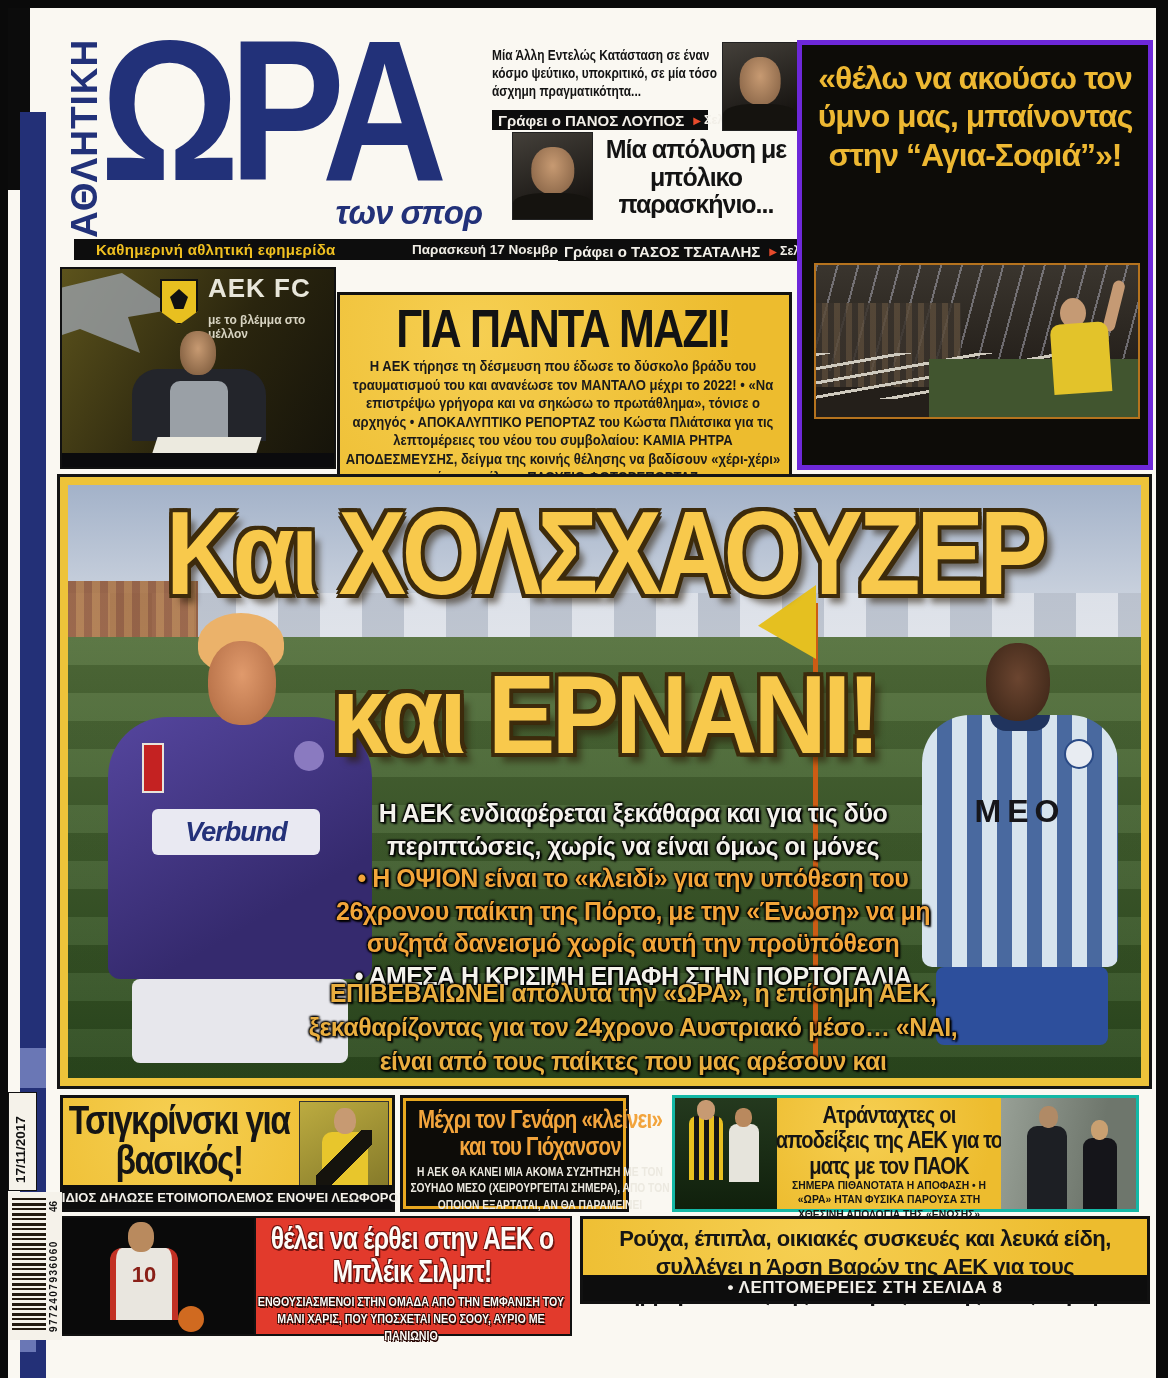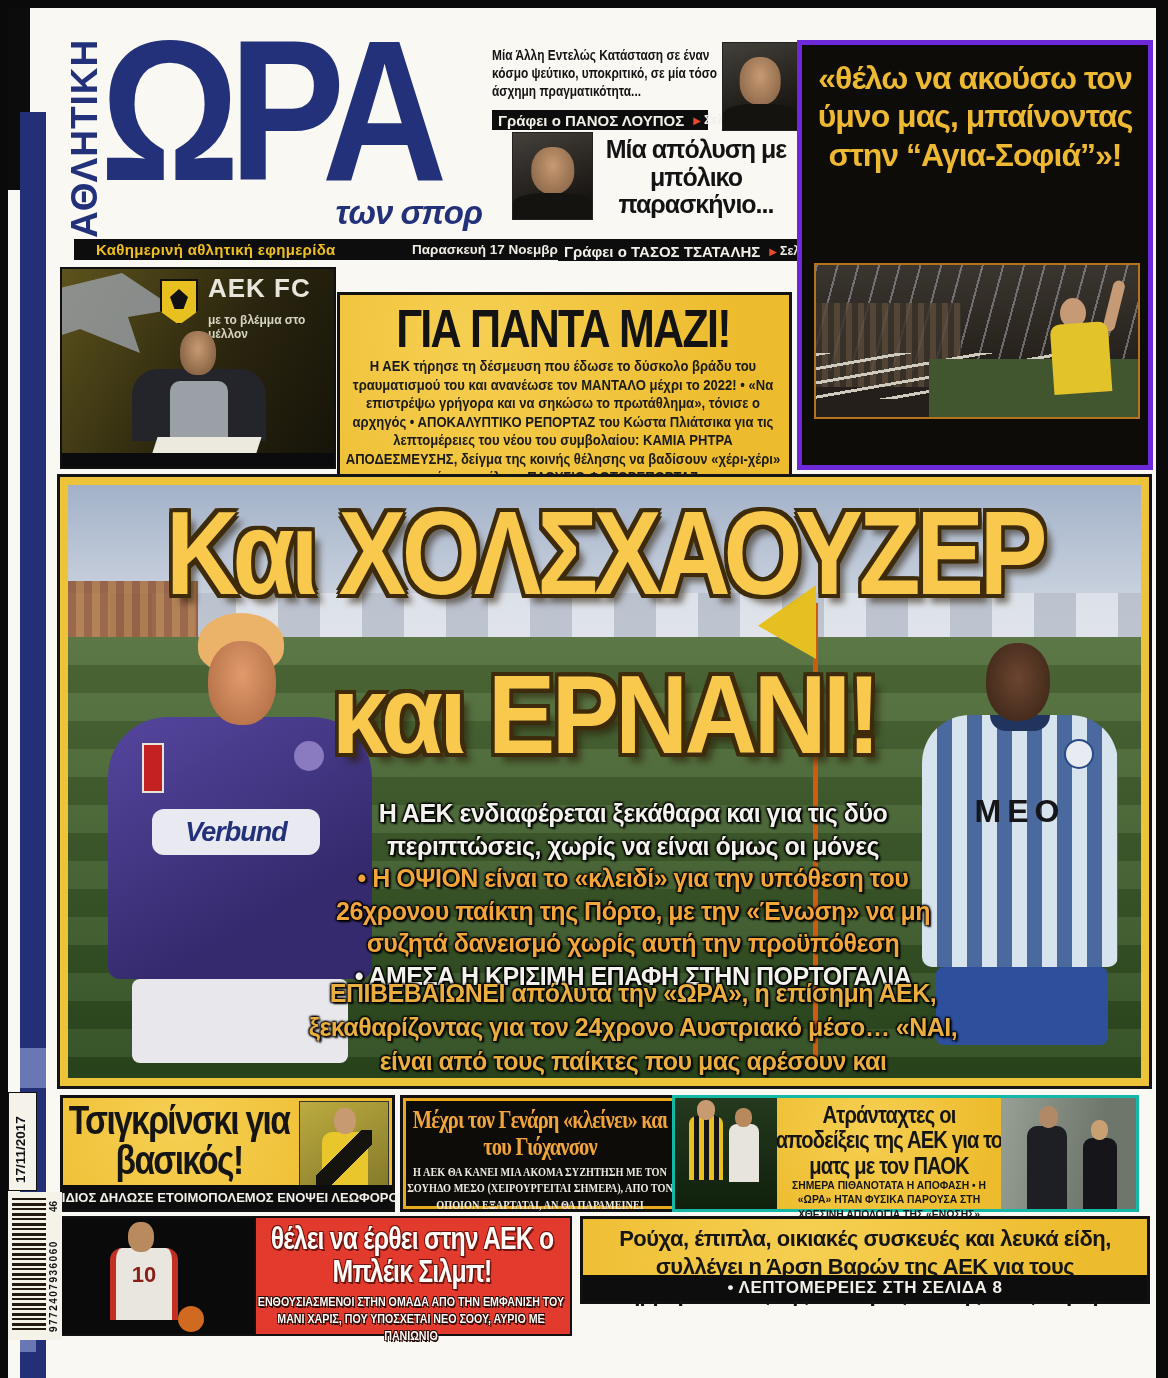--- a/index.html
+++ b/index.html
@@ -119,21 +119,21 @@
         clip-path:polygon(100% 0,0 55%,100% 100%);}
 
   .pl-left{position:absolute;left:12px;top:128px;width:330px;height:450px;}
   .pl-hair{position:absolute;left:118px;top:0;width:86px;height:60px;background:#ebb26a;border-radius:50% 50% 40% 40%;}
   .pl-face{position:absolute;left:128px;top:28px;width:68px;height:84px;
            background:radial-gradient(ellipse at 50% 40%,#e09a6c,#b06a42 95%);border-radius:46%;}
   .pl-torso{position:absolute;left:28px;top:104px;width:264px;height:262px;border-radius:60px 60px 12px 12px;
             background:linear-gradient(150deg,#55469e,#352a6e 70%);}
   .pl-redtag{position:absolute;left:62px;top:130px;width:18px;height:46px;background:#c42222;border:2px solid #e8e4da;}
   .pl-crest{position:absolute;left:214px;top:128px;width:30px;height:30px;background:#8a7ac0;border-radius:50%;}
-  .verbund{position:absolute;left:72px;top:196px;width:168px;height:46px;background:#e9e9f2;border-radius:12px;
+  .verbund{position:absolute;left:72px;top:196px;width:168px;height:46px;background:#e9e9f2;border-radius:6px;
            display:flex;align-items:center;justify-content:center;font-size:27px;font-weight:900;
            font-style:italic;color:#233179;letter-spacing:-1px;}
   .pl-shorts{position:absolute;left:52px;top:366px;width:216px;height:84px;background:#e7e7ec;border-radius:8px;}
 
   .pl-right{position:absolute;left:836px;top:158px;width:240px;height:420px;}
   .pr-head{position:absolute;left:82px;top:0;width:64px;height:78px;
            background:radial-gradient(ellipse at 50% 45%,#6b4530,#3a2416 95%);border-radius:46%;}
   .pr-torso{position:absolute;left:18px;top:72px;width:196px;height:252px;border-radius:48px 48px 10px 10px;
             background:repeating-linear-gradient(90deg,#d7e4ee 0 15px,#49699f 15px 30px);}
   .pr-collar{position:absolute;left:86px;top:72px;width:60px;height:16px;background:#20345e;border-radius:0 0 20px 20px;}
@@ -173,22 +173,22 @@
   .boxA-photo{position:absolute;right:3px;top:3px;width:88px;height:84px;overflow:hidden;
               background:linear-gradient(150deg,#bcab40,#857a2a);border:1px solid #333;}
   .tsg-torso{position:absolute;left:22px;top:30px;width:46px;height:54px;background:#e8c62c;border-radius:10px 10px 0 0;}
   .tsg-sash{position:absolute;left:16px;top:28px;width:56px;height:58px;
             background:linear-gradient(135deg,transparent 40%,#15130d 40% 62%,transparent 62%);}
   .tsg-head{position:absolute;left:34px;top:6px;width:22px;height:26px;background:#c79a72;border-radius:45%;}
   .boxA-bar{position:absolute;left:0;bottom:0;width:100%;height:24px;background:#0d0d0d;
             display:flex;align-items:center;justify-content:center;}
   .boxA-sub{color:#f2efe8;font-weight:900;font-size:13px;white-space:nowrap;}
 
-  .boxB{left:400px;top:1095px;width:288px;height:117px;box-sizing:border-box;background:#0d0c08;
-        border:3px solid #111;box-shadow:inset 0 0 0 3px #e8a820;font-family:Liberation Serif, serif;}
+  .boxB{left:400px;top:1095px;width:229px;height:117px;box-sizing:border-box;background:#0d0c08;
+        border:3px solid #111;box-shadow:inset 0 0 0 3px #e8a820;}
   .boxB-head{position:absolute;left:-28px;top:8px;width:330px;text-align:center;font-size:25px;
              line-height:1.08;font-weight:900;color:#f2a43c;letter-spacing:-1px;
              transform-origin:50% 0;transform:scaleX(.82);}
   .boxB-sub{position:absolute;left:-28px;top:66px;width:330px;text-align:center;font-size:12.5px;
             line-height:1.3;font-weight:800;color:#ece9e0;transform-origin:50% 0;transform:scaleX(.82);}
 
   .boxC{left:672px;top:1095px;width:467px;height:117px;box-sizing:border-box;border:3px solid #14b8a6;
         display:flex;background:#0d0d0d;}
   .boxC-photoL{width:102px;height:100%;position:relative;overflow:hidden;
                background:linear-gradient(#24391e,#10200c);}

